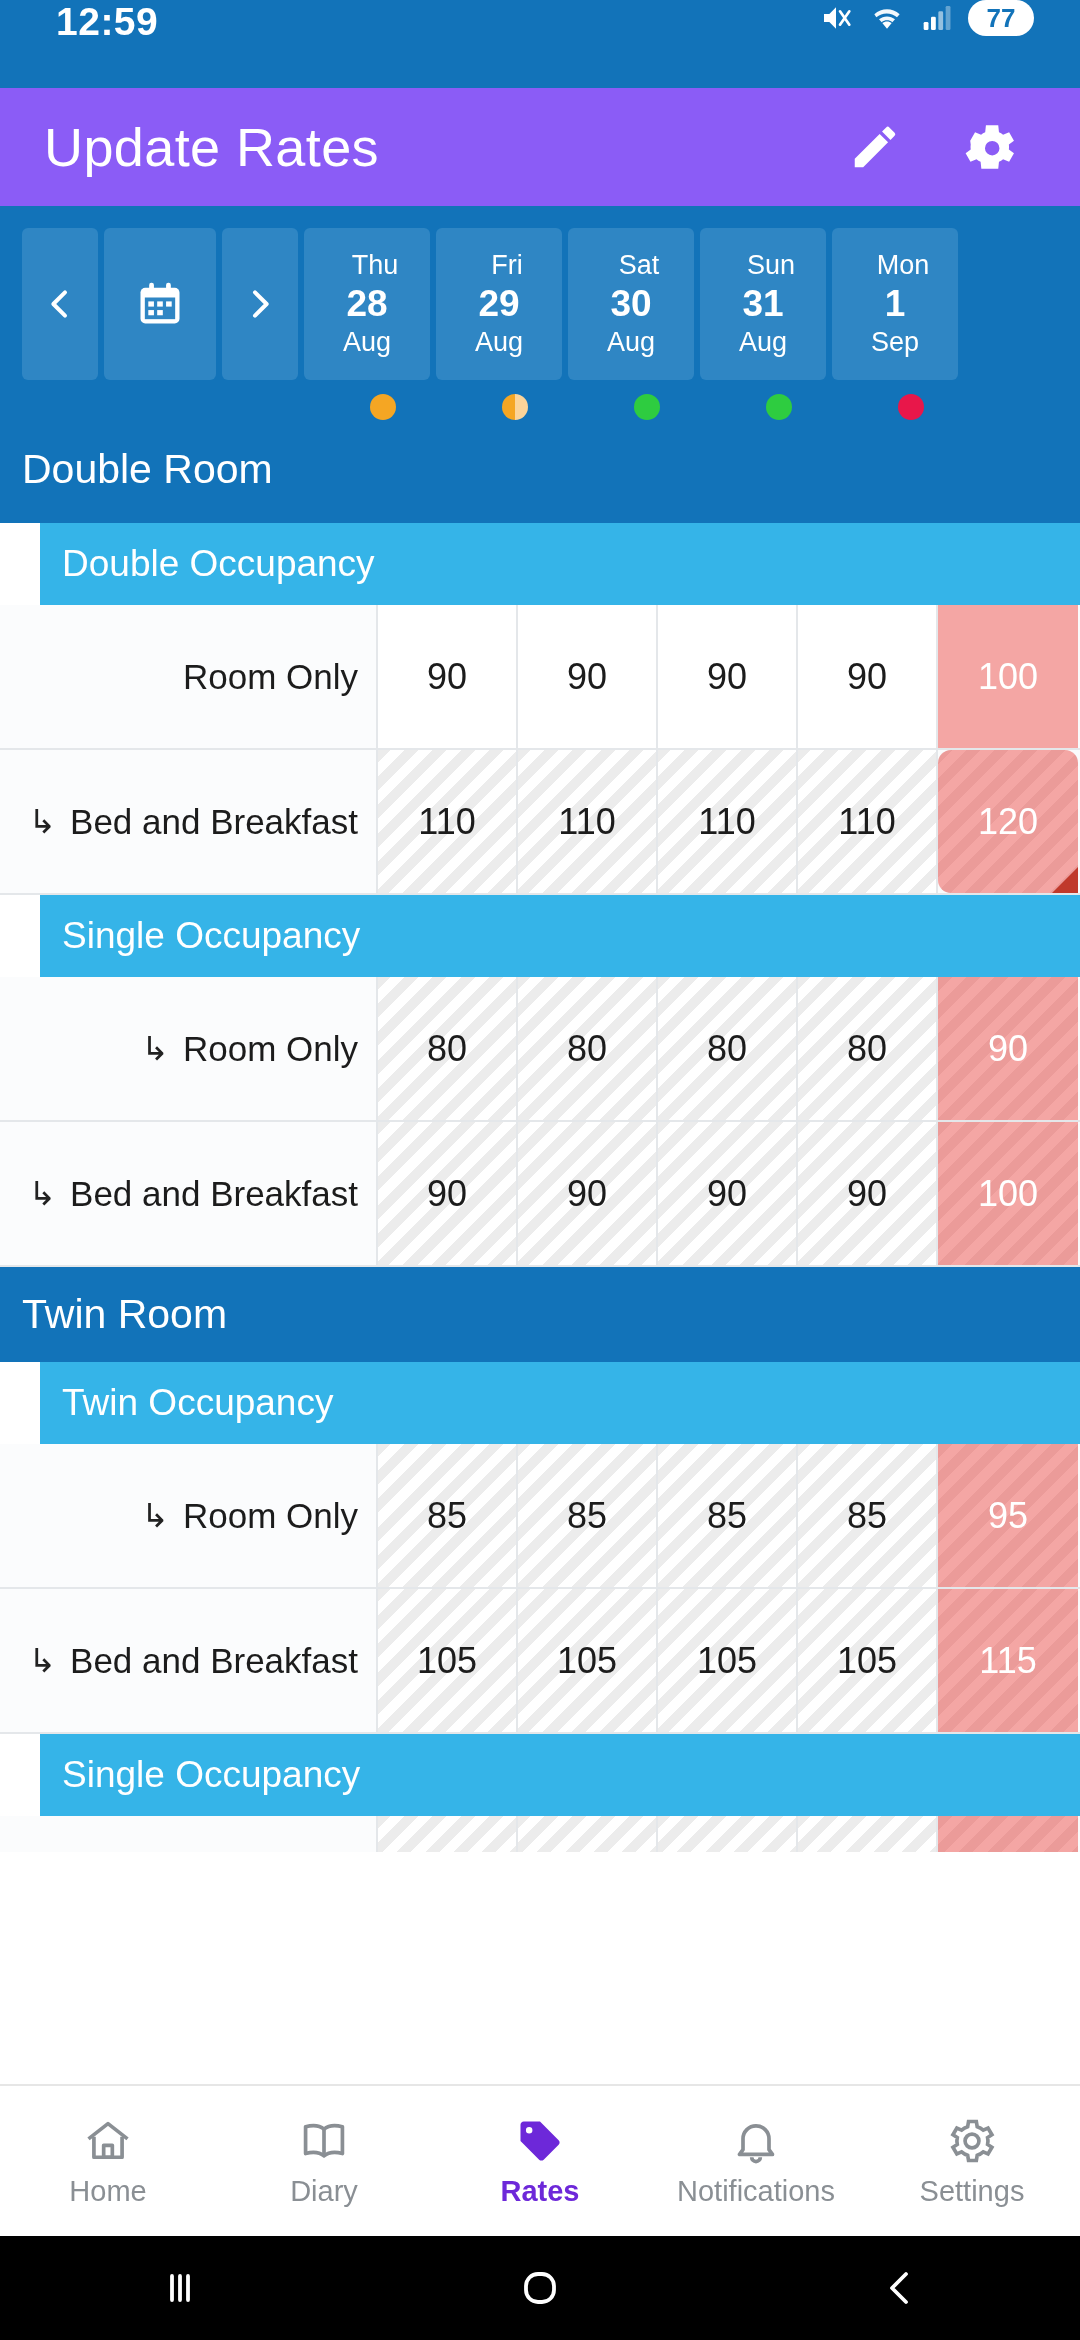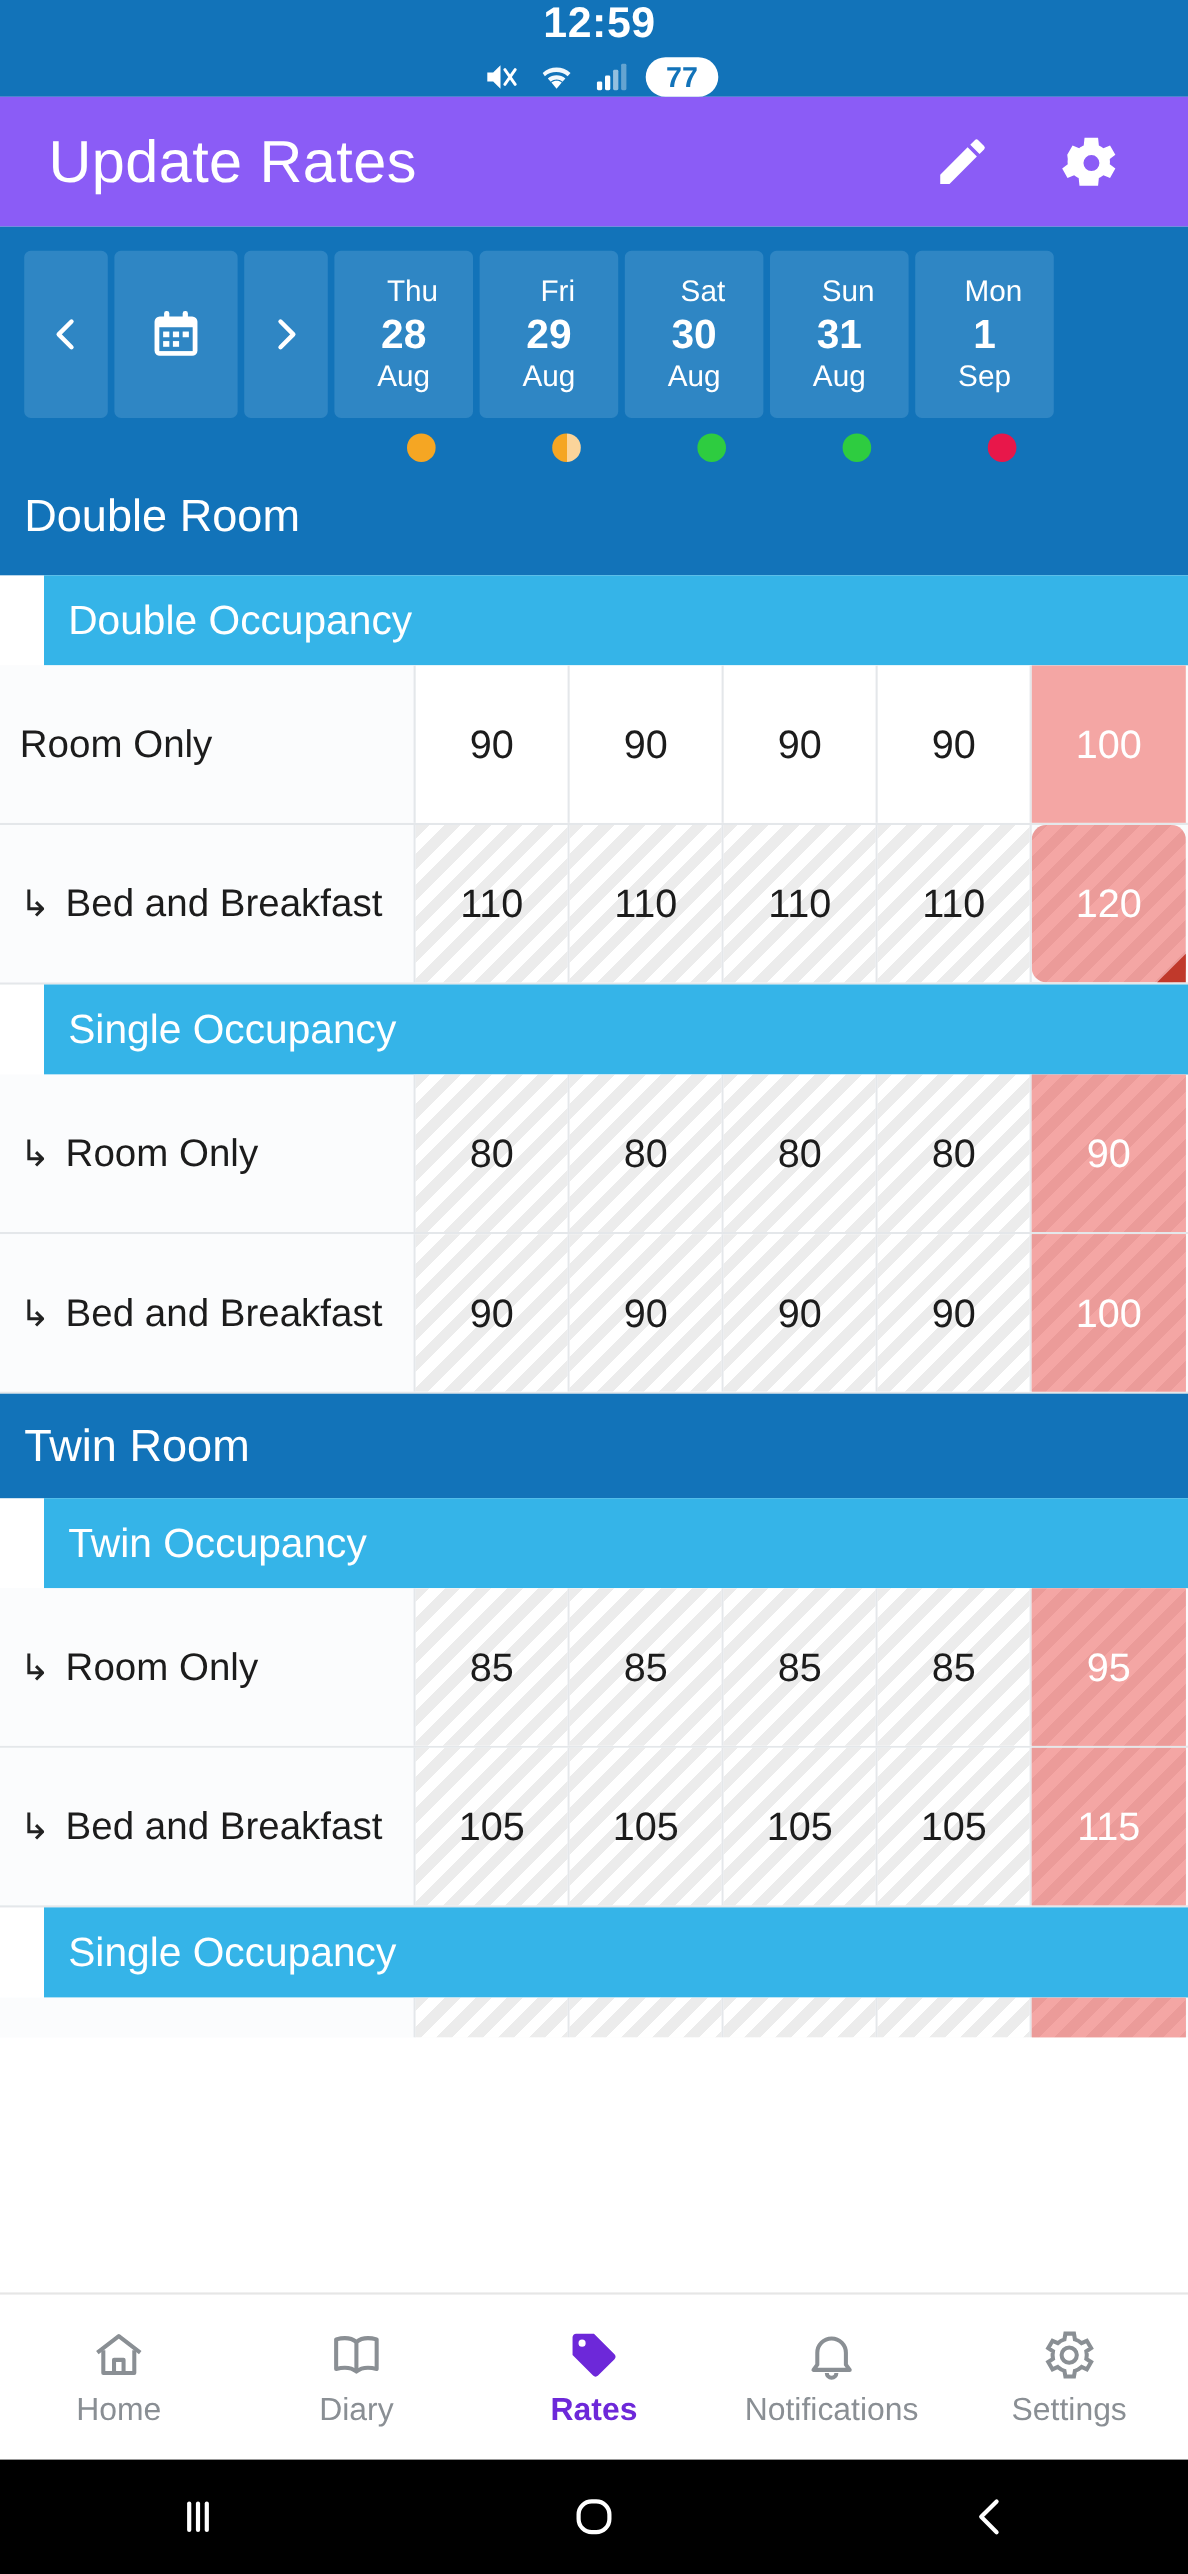--- a/index.html
+++ b/index.html
@@ -7,23 +7,22 @@
     width: 1080px; height: 2340px;
     font-family: "Liberation Sans", sans-serif;
     background: #ffffff;
     overflow: hidden;
   }
   .phone { position: relative; width: 1080px; height: 2340px; background: #ffffff; }
 
   
   .statusbar {
     height: 88px; background: #1273b9; color: #ffffff;
-    display: flex; align-items: center; justify-content: space-between;
+    display: flex; align-items: flex-start; justify-content: space-between;
     padding: 0 46px 0 56px;
-    flex-direction: column;
   }
   .status-time { font-size: 39px; font-weight: bold; letter-spacing: .5px; }
   .status-icons { display: flex; align-items: center; gap: 14px; }
   .status-icons svg { display: block; }
   .battery {
     background: #ffffff; color: #1273b9; border-radius: 22px;
     font-size: 26px; font-weight: bold; padding: 5px 14px; min-width: 66px;
     text-align: center; line-height: 1;
   }
 
@@ -73,21 +72,21 @@
     background: #35b4e8; color: #ffffff; font-size: 37px;
     padding: 20px 22px;
     margin-left: 40px;
   }
 
   
   .rate-row { display: flex; border-bottom: 2px solid #e4e7ea; background: #fafbfc; }
   .rate-label {
     width: 378px; min-height: 143px; display: flex; align-items: center;
     gap: 14px; padding: 0 18px; font-size: 35px; color: #1c1c1c;
-    border-right: 2px solid #e4e7ea; background: #fbfcfd;
+    border-right: 2px solid #e4e7ea; background: #fbfcfd; justify-content: flex-end;
   }
   .rate-label .arrow { font-size: 33px; color: #222; flex: 0 0 auto; }
   .rate-label .txt { line-height: 1.12; }
   .rate-cell {
     width: 140px; min-height: 143px;
     display: flex; align-items: center; justify-content: center;
     font-size: 36px; color: #1c1c1c;
     border-right: 2px solid #e4e7ea;
     background: #ffffff;
   }

